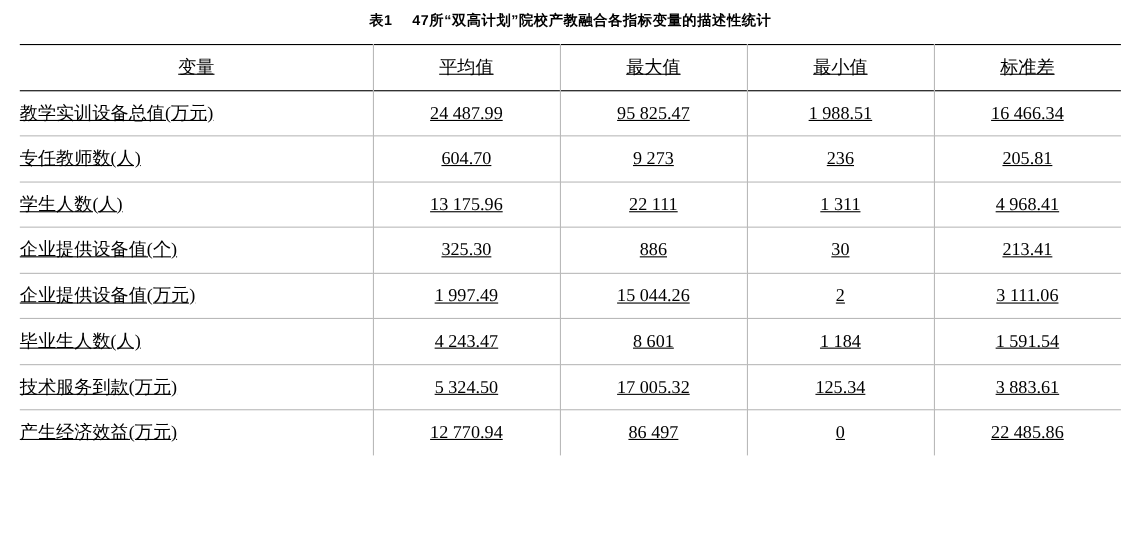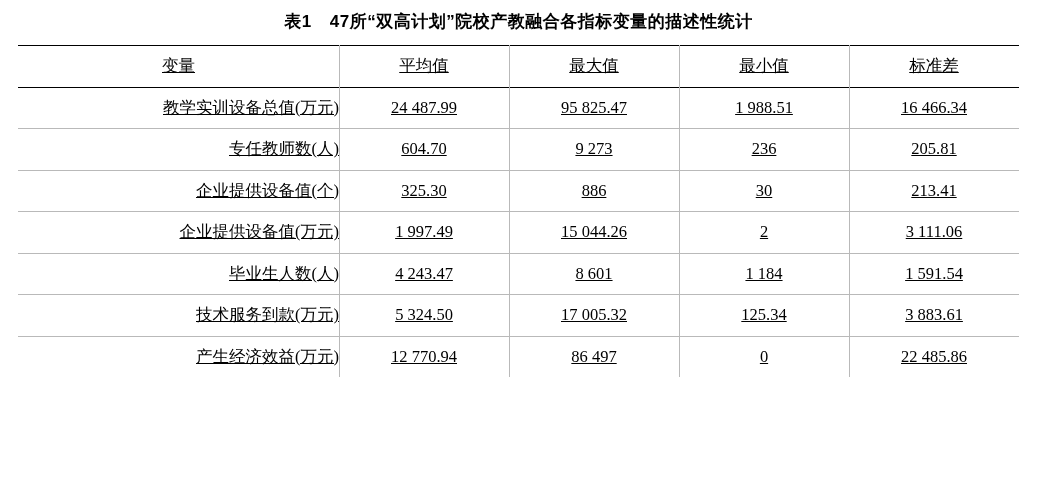--- a/index.html
+++ b/index.html
@@ -17,21 +17,21 @@
   .page {
     position: relative;
     width: 1037px;
     height: 502px;
     box-sizing: border-box;
   }
   .table-caption {
     text-align: center;
     font-family: "Liberation Sans", "DejaVu Sans", sans-serif;
     font-weight: bold;
-    font-size: 17px;
+    font-size: 13px;
     letter-spacing: 0.5px;
     padding-top: 10px;
     padding-bottom: 12px;
   }
   .caption-num {
     margin-right: 18px;
   }
   table.stat-table {
     border-collapse: collapse;
     width: 1001px;
@@ -57,21 +57,21 @@
     height: 40.5px;
     vertical-align: middle;
   }
   table.stat-table th {
     font-weight: normal;
     text-align: center;
   }
   .col-var { width: 321px; }
   .col-num { width: 170px; }
   td.var-cell {
-    text-align: right;
+    text-align: left;
     padding-left: 78px;
     box-sizing: border-box;
   }
   td.num-cell {
     text-align: center;
   }
   .vline {
     position: absolute;
     top: 0;
     bottom: 0;
@@ -118,20 +118,27 @@
           <td class="num-cell">16 466.34</td>
         </tr>
         <tr class="data-row">
           <td class="var-cell">专任教师数(人)</td>
           <td class="num-cell">604.70</td>
           <td class="num-cell">9 273</td>
           <td class="num-cell">236</td>
           <td class="num-cell">205.81</td>
         </tr>
         <tr class="data-row">
+          <td class="var-cell">学生人数(人)</td>
+          <td class="num-cell">13 175.96</td>
+          <td class="num-cell">22 111</td>
+          <td class="num-cell">1 311</td>
+          <td class="num-cell">4 968.41</td>
+        </tr>
+        <tr class="data-row">
           <td class="var-cell">企业提供设备值(个)</td>
           <td class="num-cell">325.30</td>
           <td class="num-cell">886</td>
           <td class="num-cell">30</td>
           <td class="num-cell">213.41</td>
         </tr>
         <tr class="data-row">
           <td class="var-cell">企业提供设备值(万元)</td>
           <td class="num-cell">1 997.49</td>
           <td class="num-cell">15 044.26</td>

